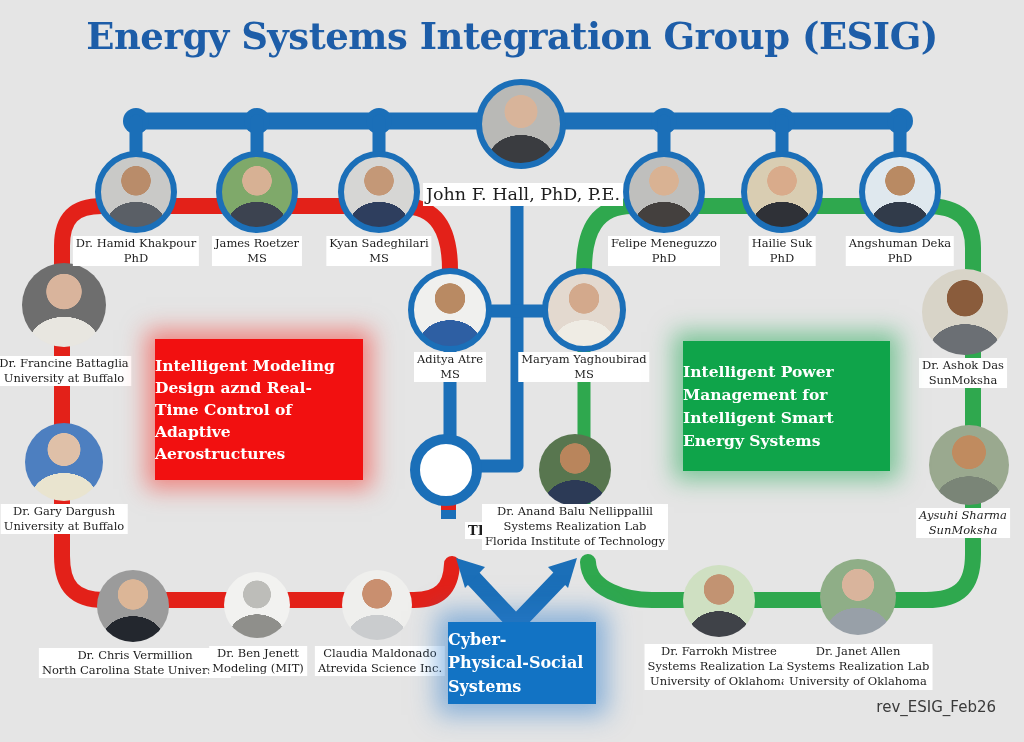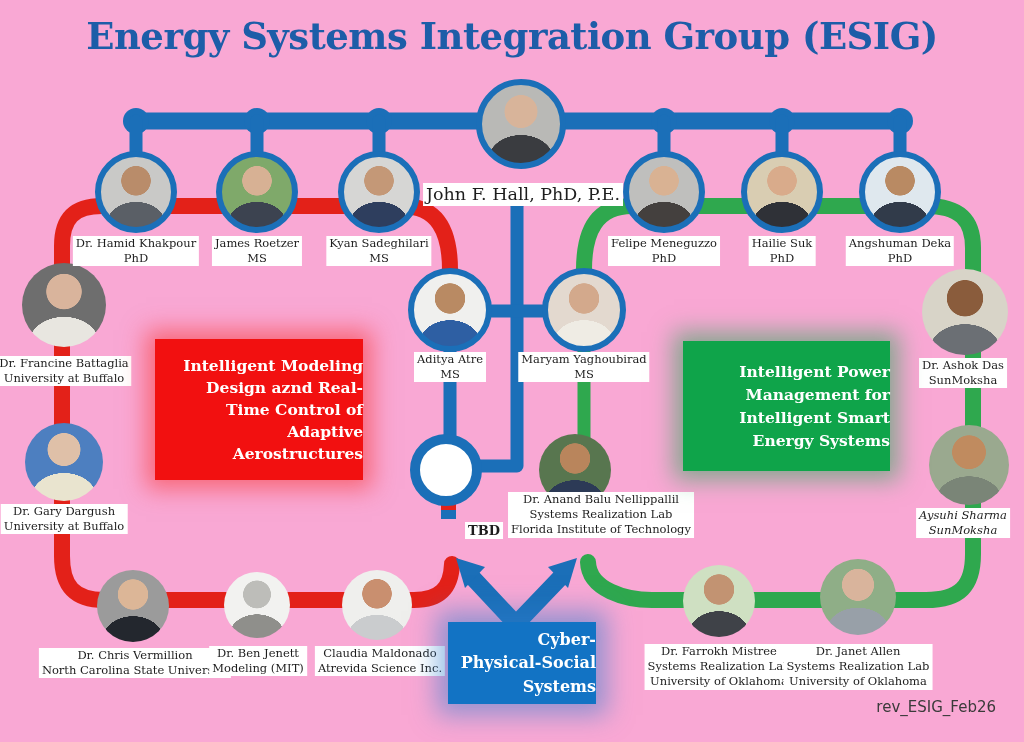--- a/index.html
+++ b/index.html
@@ -1,16 +1,16 @@
 <!DOCTYPE html>
 <html><head>
 <meta charset="utf-8">
 <style>
   html,body{margin:0;padding:0;background:#fff;}
-  .canvas{position:relative;width:1024px;height:742px;background:#f9a8d4;overflow:hidden;
+  .canvas{position:relative;width:1024px;height:742px;background:#e5e5e5;overflow:hidden;
           font-family:"DejaVu Serif", serif;}
   .title{position:absolute;left:0;top:14px;width:1024px;text-align:center;
          font-size:37px;font-weight:700;color:var(--c-title,#1d5da8);letter-spacing:-.5px;z-index:6;}
   svg.lines{position:absolute;left:0;top:0;z-index:1;}
   .ln-red{stroke:var(--c-red,#e32119);fill:none;stroke-linecap:round;stroke-linejoin:round;}
   .ln-green{stroke:var(--c-green,#2fa84e);fill:none;stroke-linecap:round;stroke-linejoin:round;}
   .ln-blue{stroke:var(--c-blue,#1b6fb8);fill:none;stroke-linecap:round;stroke-linejoin:round;}
   .fl-blue{fill:var(--c-blue,#1b6fb8);}
   .fl-red{fill:var(--c-red,#e32119);}
   .person{position:absolute;border-radius:50%;z-index:4;
@@ -18,21 +18,21 @@
       radial-gradient(circle at 50% 34%, var(--pskin) 0 25%, rgba(0,0,0,0) 26%),
       radial-gradient(ellipse 42% 32% at 50% 96%, var(--pcl) 0 99%, rgba(0,0,0,0) 100%),
       var(--pbg);}
   .person.ring{border:6px solid var(--c-blue,#1b6fb8);}
   .plabel{position:absolute;transform:translateX(-50%);text-align:center;z-index:5;
           font-size:11.5px;line-height:1.32;color:#1d1d1d;background:#fff;padding:0 3px;
           white-space:nowrap;}
   .plabel.big{font-size:17.5px;margin-top:20px;}
   .plabel.tbdlab{font-weight:700;font-size:13px;}
   .box{position:absolute;display:flex;flex-direction:column;justify-content:center;
-       text-align:right;color:#fff;font-weight:700;z-index:6;}
+       text-align:left;color:#fff;font-weight:700;z-index:6;}
   .box-red{left:155px;top:339px;width:208px;height:141px;background:var(--c-redbox,#f21010);
            font-size:15.5px;line-height:1.42;box-shadow:0 0 22px 9px rgba(248,40,30,.5);}
   .box-green{left:683px;top:341px;width:207px;height:130px;background:var(--c-greenbox,#0fa44a);
            font-size:15.5px;line-height:1.5;box-shadow:0 0 22px 9px rgba(20,165,75,.5);}
   .box-blue{left:448px;top:622px;width:148px;height:82px;background:var(--c-bluebox,#1273c4);
            font-size:16px;line-height:1.45;box-shadow:0 0 24px 11px rgba(45,125,205,.5);}
   .rev{position:absolute;right:28px;top:698px;font-family:"DejaVu Sans",sans-serif;
        font-size:15px;color:#3a3a3a;z-index:6;}
 </style>
 </head>
@@ -134,21 +134,21 @@
       </div>
       <div class="person ring" style="left: 542px; top: 268px; width: 72px; height: 72px; --pbg: #e3d9cf; --pskin: #d3a98c; --pcl: #efece4;"></div>
       <div class="plabel" style="left: 584px; top: 352px;">
         <div>Maryam Yaghoubirad</div>
         <div>MS</div>
       </div>
       <div class="plabel tbdlab" style="left: 452px; top: 522px; margin-left: 32px;">
         <div>TBD</div>
       </div>
       <div class="person" style="left: 539px; top: 434px; width: 72px; height: 72px; --pbg: #58764f; --pskin: #b9855c; --pcl: #2c3a56;"></div>
-      <div class="plabel" style="left: 575px; top: 492px; margin-left: 26px;">
+      <div class="plabel" style="left: 575px; top: 504px;">
         <div>Dr. Anand Balu Nellippallil</div>
         <div>Systems Realization Lab</div>
         <div>Florida Institute of Technology</div>
       </div>
       <div class="person" style="left: 922px; top: 269px; width: 86px; height: 86px; --pbg: #d8d4c8; --pskin: #8a5c3c; --pcl: #6b6f74;"></div>
       <div class="plabel" style="left: 963px; top: 358px;">
         <div>Dr. Ashok Das</div>
         <div>SunMoksha</div>
       </div>
       <div class="person" style="left: 929px; top: 425px; width: 80px; height: 80px; --pbg: #9aa98f; --pskin: #c08b5f; --pcl: #7a8577;"></div>

